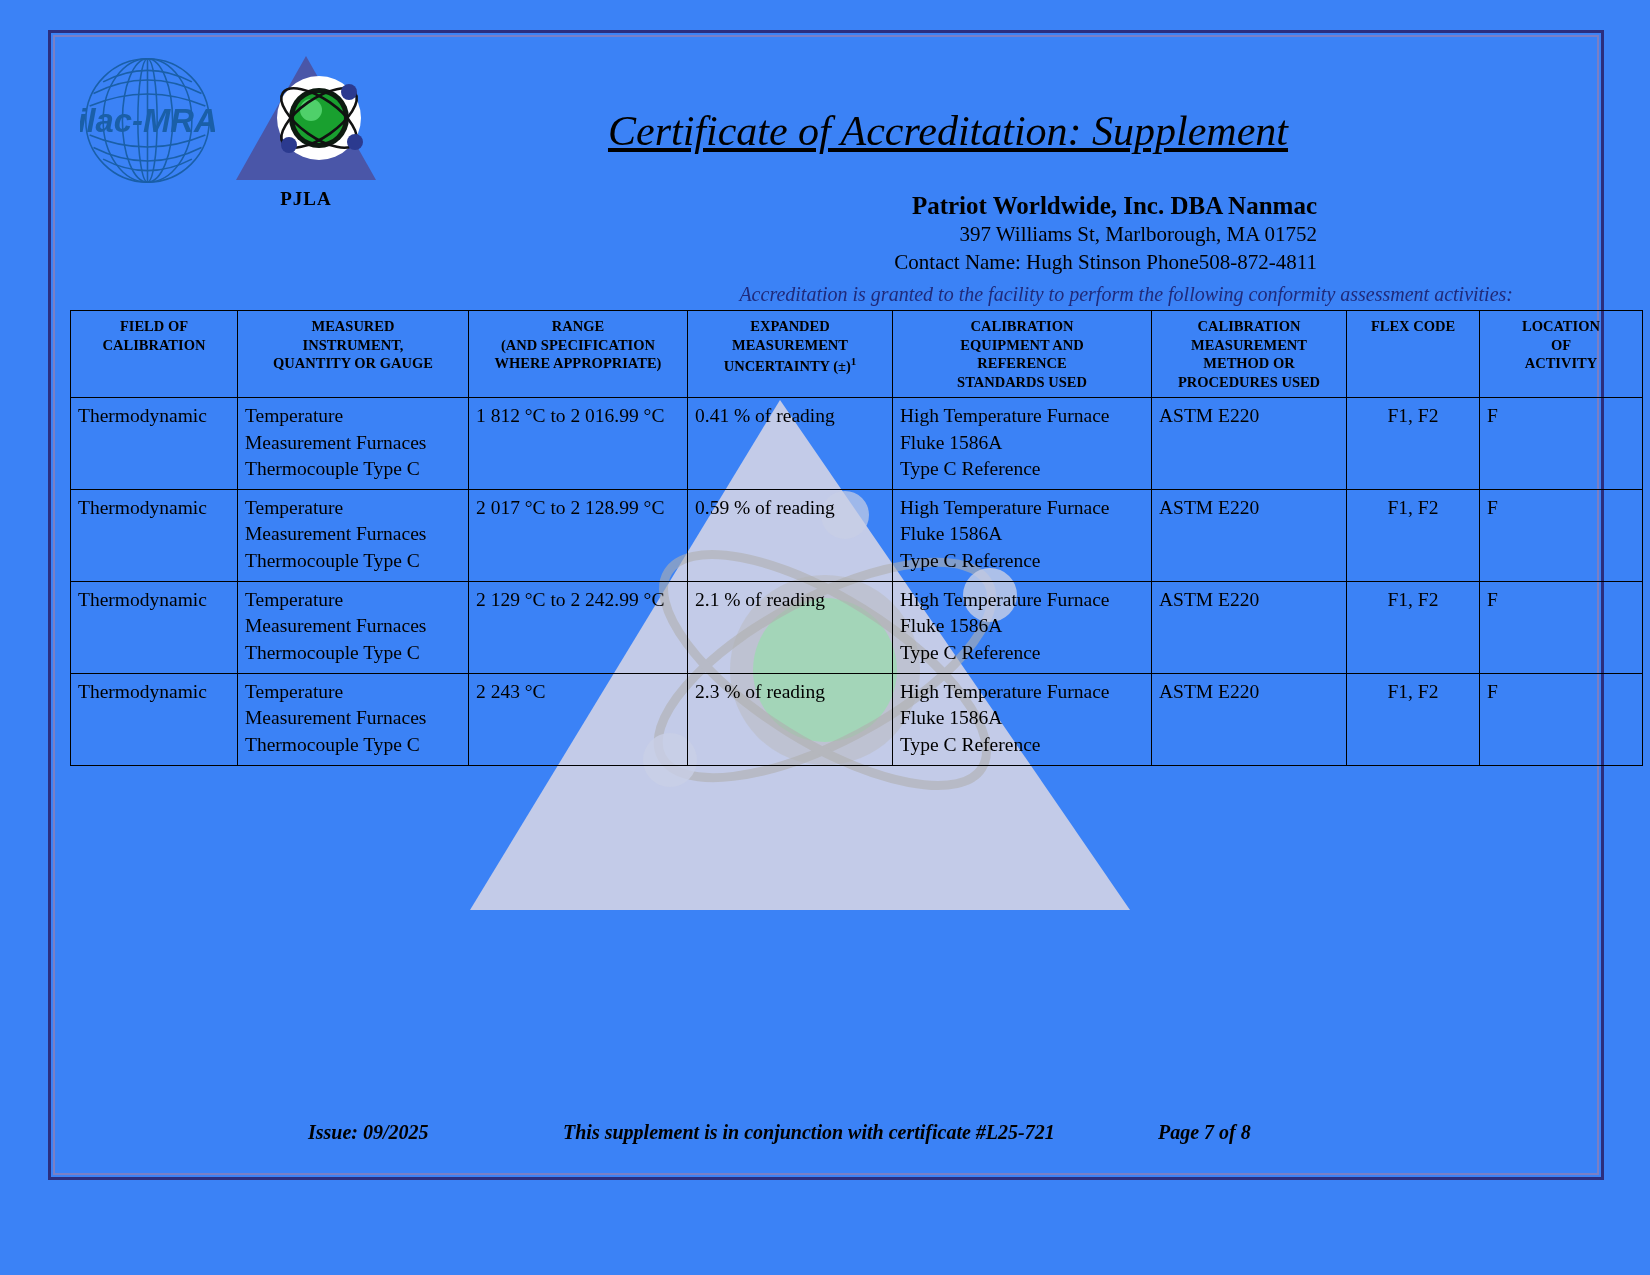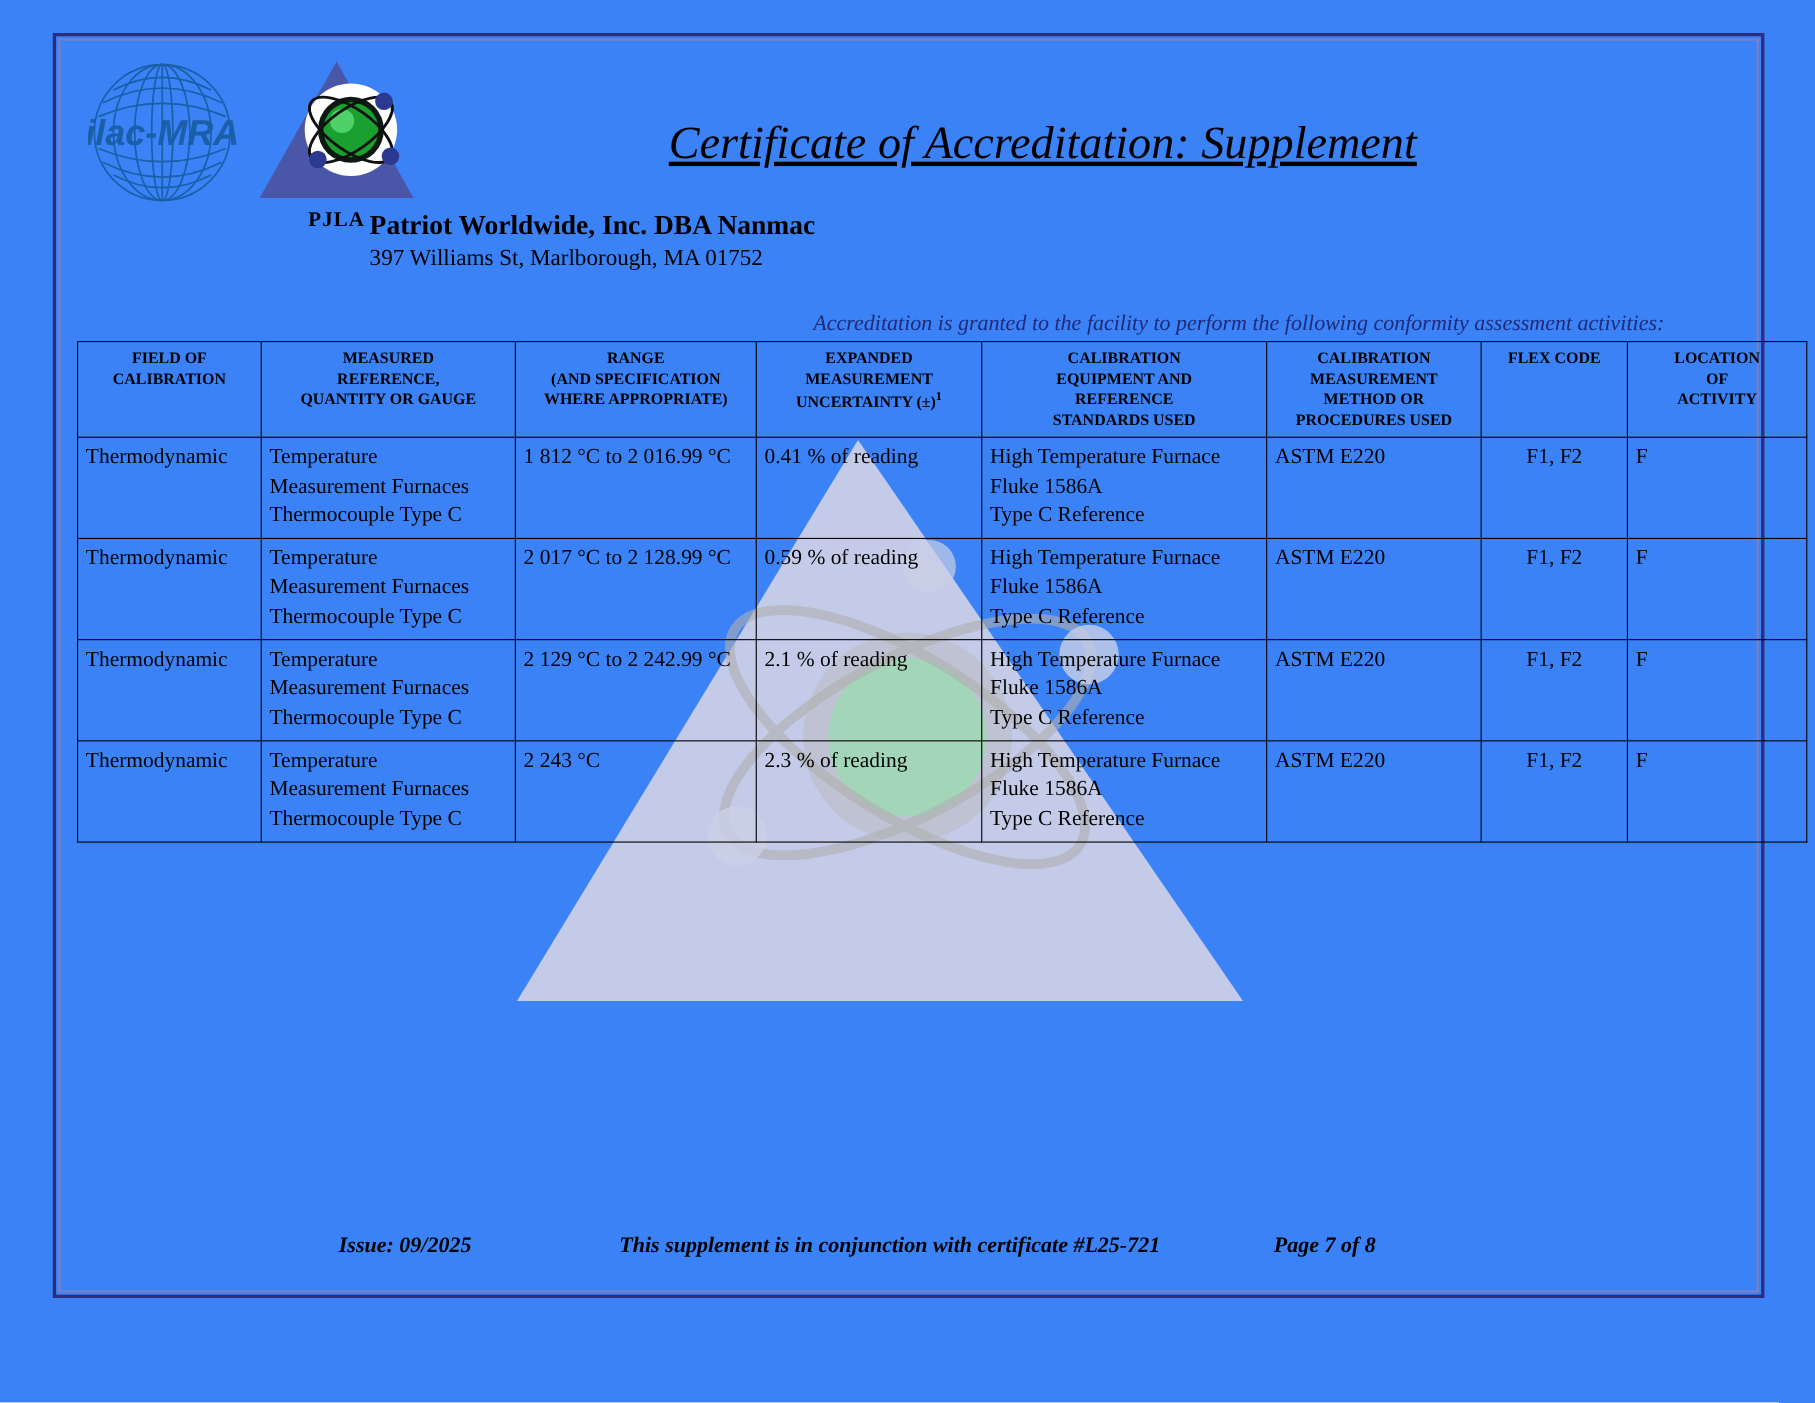--- a/index.html
+++ b/index.html
@@ -95,24 +95,24 @@
     text-align: center;
     font-family: "Liberation Serif", serif;
     font-style: italic;
     font-size: 42px;
     color: #000000;
     white-space: nowrap;
     text-decoration: underline;
   }
   .company-block {
     position: absolute;
-    left: 283px;
+    left: 264px;
     top: 155px;
     width: 1000px;
-    text-align: left;
+    text-align: right;
   }
   .company-name {
     font-family: "Liberation Serif", serif;
     font-weight: bold;
     font-size: 25px;
     color: #000000;
     line-height: 1.25;
   }
   .company-addr,
   .company-contact {
@@ -271,35 +271,36 @@
         <circle cx="124" cy="92" r="8" fill="#2b3a8f"></circle>
       </svg>
       <div class="pjla-label">PJLA</div>
     </div>
 
     <div class="doc-title">Certificate of Accreditation: Supplement</div>
 
     <div class="company-block">
       <div class="company-name">Patriot Worldwide, Inc. DBA Nanmac</div>
       <div class="company-addr">397 Williams St, Marlborough, MA 01752</div>
+      <div class="company-contact">Contact Name: Hugh Stinson Phone508-872-4811</div>
     </div>
 
     <div class="accred-stmt">Accreditation is granted to the facility to perform the following conformity assessment activities:</div>
 
     <div class="table-wrap">
       <table class="cert">
         <thead>
           <tr>
             <th class="c-field">
               <span>FIELD OF</span><br>
               <span>CALIBRATION</span>
             </th>
             <th class="c-instrument">
               <span>MEASURED</span><br>
-              <span>REFERENCE,</span><br>
+              <span>INSTRUMENT,</span><br>
               <span>QUANTITY OR GAUGE</span>
             </th>
             <th class="c-range">
               <span>RANGE</span><br>
               <span>(AND SPECIFICATION</span><br>
               <span>WHERE APPROPRIATE)</span>
             </th>
             <th class="c-uncert">
               <span>EXPANDED</span><br>
               <span>MEASUREMENT</span><br>

